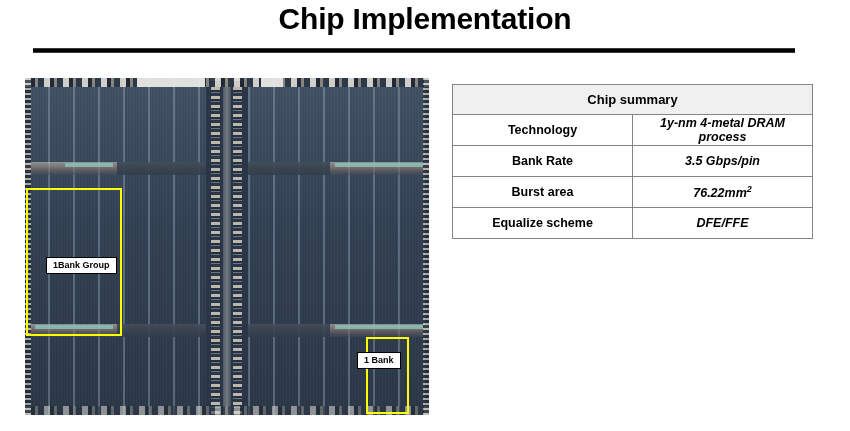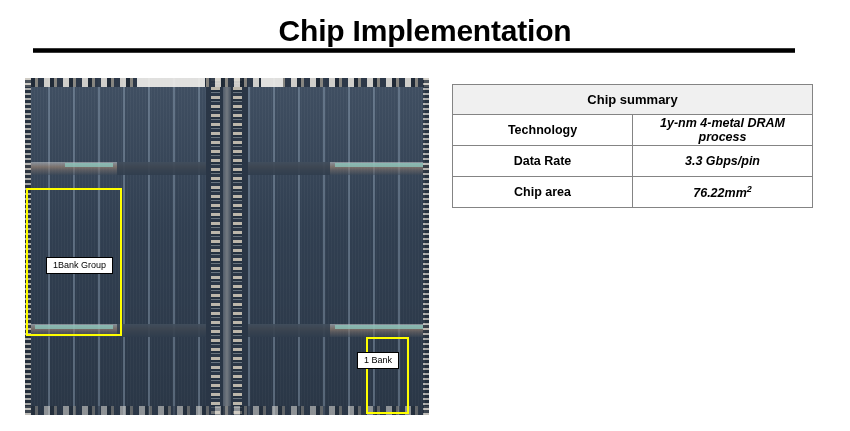--- a/index.html
+++ b/index.html
@@ -13,21 +13,21 @@
     position: relative;
     overflow: hidden;
     font-family: "Liberation Sans", sans-serif;
     -webkit-font-smoothing: antialiased;
   }
 
   
   #slide-title {
     position: absolute;
     left: 0;
-    top: 14px;
+    top: 2px;
     width: 850px;
     text-align: center;
     font-size: 30px;
     font-weight: bold;
     color: #000000;
     letter-spacing: -0.2px;
     font-family: "Liberation Sans", sans-serif;
   }
   #title-rule {
     position: absolute;
@@ -170,21 +170,21 @@
   }
   #bank-group-box { left: 26px; top: 188px; width: 96px; height: 148px; }
   #bank-box       { left: 366px; top: 337px; width: 43px; height: 77px; }
 
   .anno-label {
     position: absolute;
     background: #ffffff;
     border: 1px solid #000000;
     color: #000000;
     font-size: 9px;
-    font-weight: normal;
+    font-weight: bold;
     font-family: "Liberation Sans", sans-serif;
     padding: 3px 6px 3px 6px;
     white-space: nowrap;
     line-height: 1;
   }
   #bank-group-label { left: 46px; top: 257px; }
   #bank-label       { left: 357px; top: 352px; }
 
   
   #chip-summary-table {
@@ -267,27 +267,31 @@
     <tr>
       <td class="hdr-cell" colspan="2">Chip summary</td>
     </tr>
 
     <tr>
       <td class="param-cell">Technology</td>
       <td class="value-cell">1y-nm 4-metal DRAM process</td>
     </tr>
 
     <tr>
-      <td class="param-cell">Data Rate</td>
-      <td class="value-cell">3.3 Gbps/pin</td>
-    </tr>
-
-
-
-    <tr>
-      <td class="param-cell">Chip area</td>
+      <td class="param-cell">Bank Rate</td>
+      <td class="value-cell">3.5 Gbps/pin</td>
+    </tr>
+
+
+
+    <tr>
+      <td class="param-cell">Burst area</td>
       <td class="value-cell"><span>76.22mm</span><span class="sup">2</span></td>
     </tr>
 
 
 
+    <tr>
+      <td class="param-cell">Equalize scheme</td>
+      <td class="value-cell">DFE/FFE</td>
+    </tr>
   </tbody>
 </table>
 
 </body></html>

